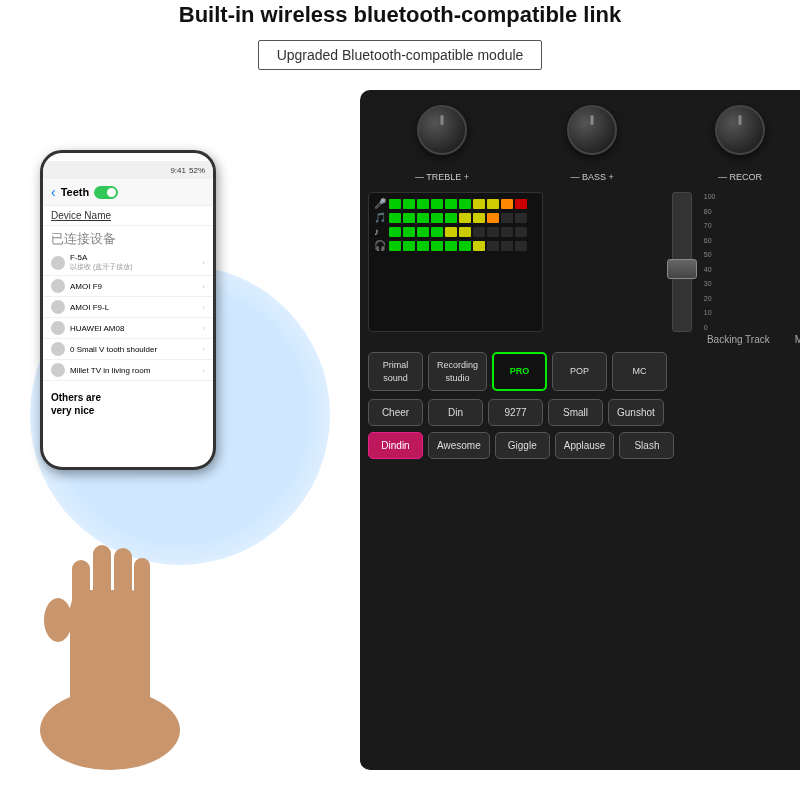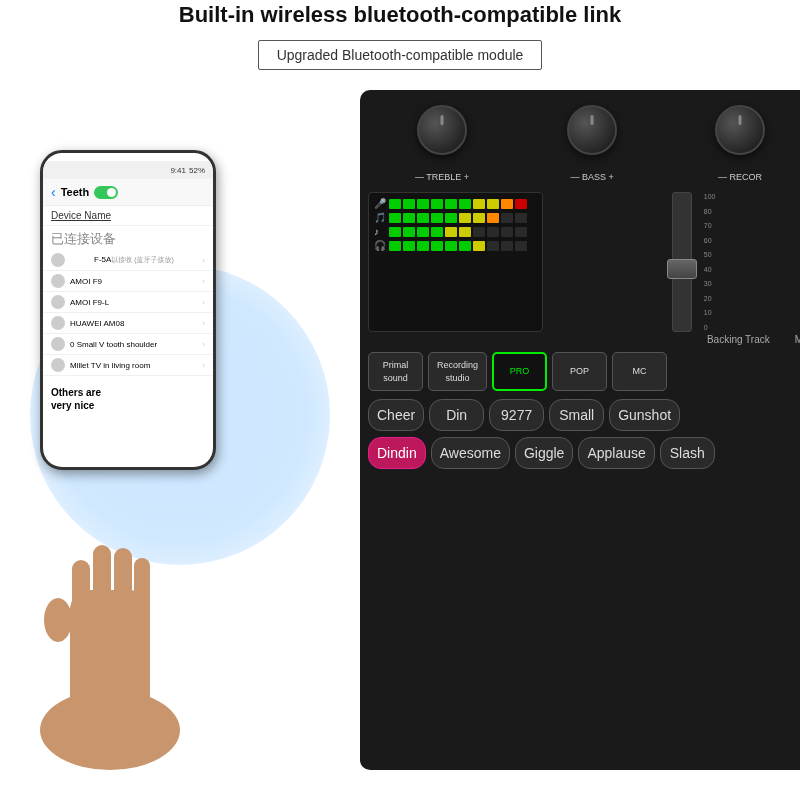--- a/index.html
+++ b/index.html
@@ -176,22 +176,21 @@
     .phone-device-row {
       display: flex;
       align-items: center;
       justify-content: space-between;
       padding: 3px 8px;
       border-bottom: 1px solid #f0f0f0;
     }
 
     .phone-device-info {
       display: flex;
-      flex-direction: row;
-      margin-left: 24px;
+      flex-direction: column;
     }
 
     .phone-device-name {
       font-size: 8px;
       color: #000;
     }
 
     .phone-device-sub {
       font-size: 7px;
       color: #999;
@@ -402,42 +401,42 @@
       text-align: center;
       min-width: 55px;
       cursor: pointer;
       line-height: 1.2;
     }
 
     .sound-btn.active-green {
       background: #111;
       border: 2px solid #00ee00;
       color: #00ee00;
-      font-weight: normal;
+      font-weight: bold;
     }
 
     .sound-btn-label {
       font-size: 9px;
       line-height: 1.3;
     }
 
     
     .effect-buttons-row {
       display: flex;
       gap: 5px;
       padding: 3px 8px;
     }
 
     .effect-btn {
       padding: 7px 8px;
       background: #2a2a2a;
       border: 1px solid #555;
-      border-radius: 13px;
+      border-radius: 5px;
       color: #ddd;
-      font-size: 14px;
+      font-size: 10px;
       min-width: 55px;
       text-align: center;
       cursor: pointer;
     }
 
     .effect-btn.pink {
       background: #be185d;
       border-color: #e91e8c;
       color: #fff;
     }

